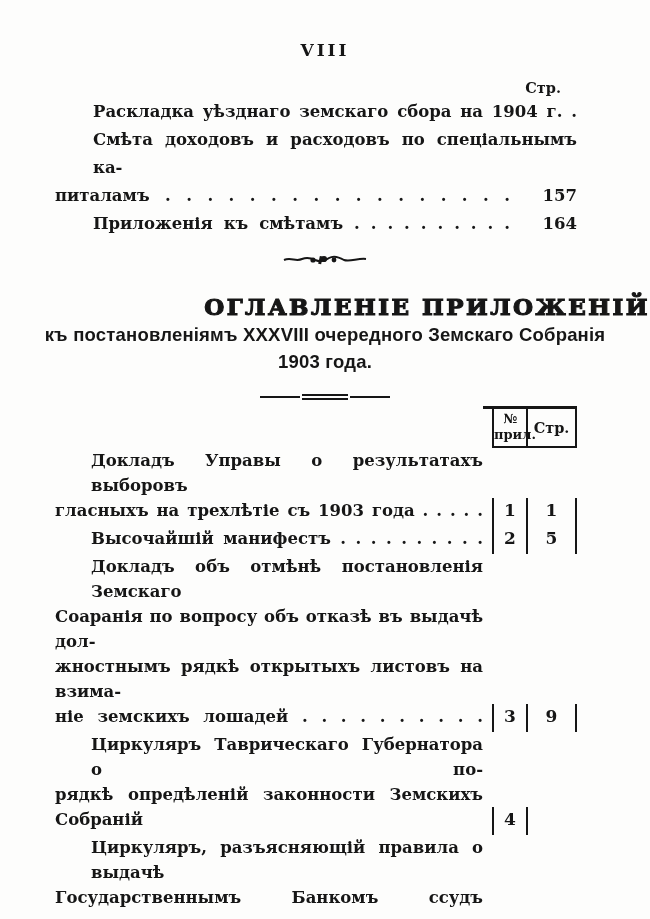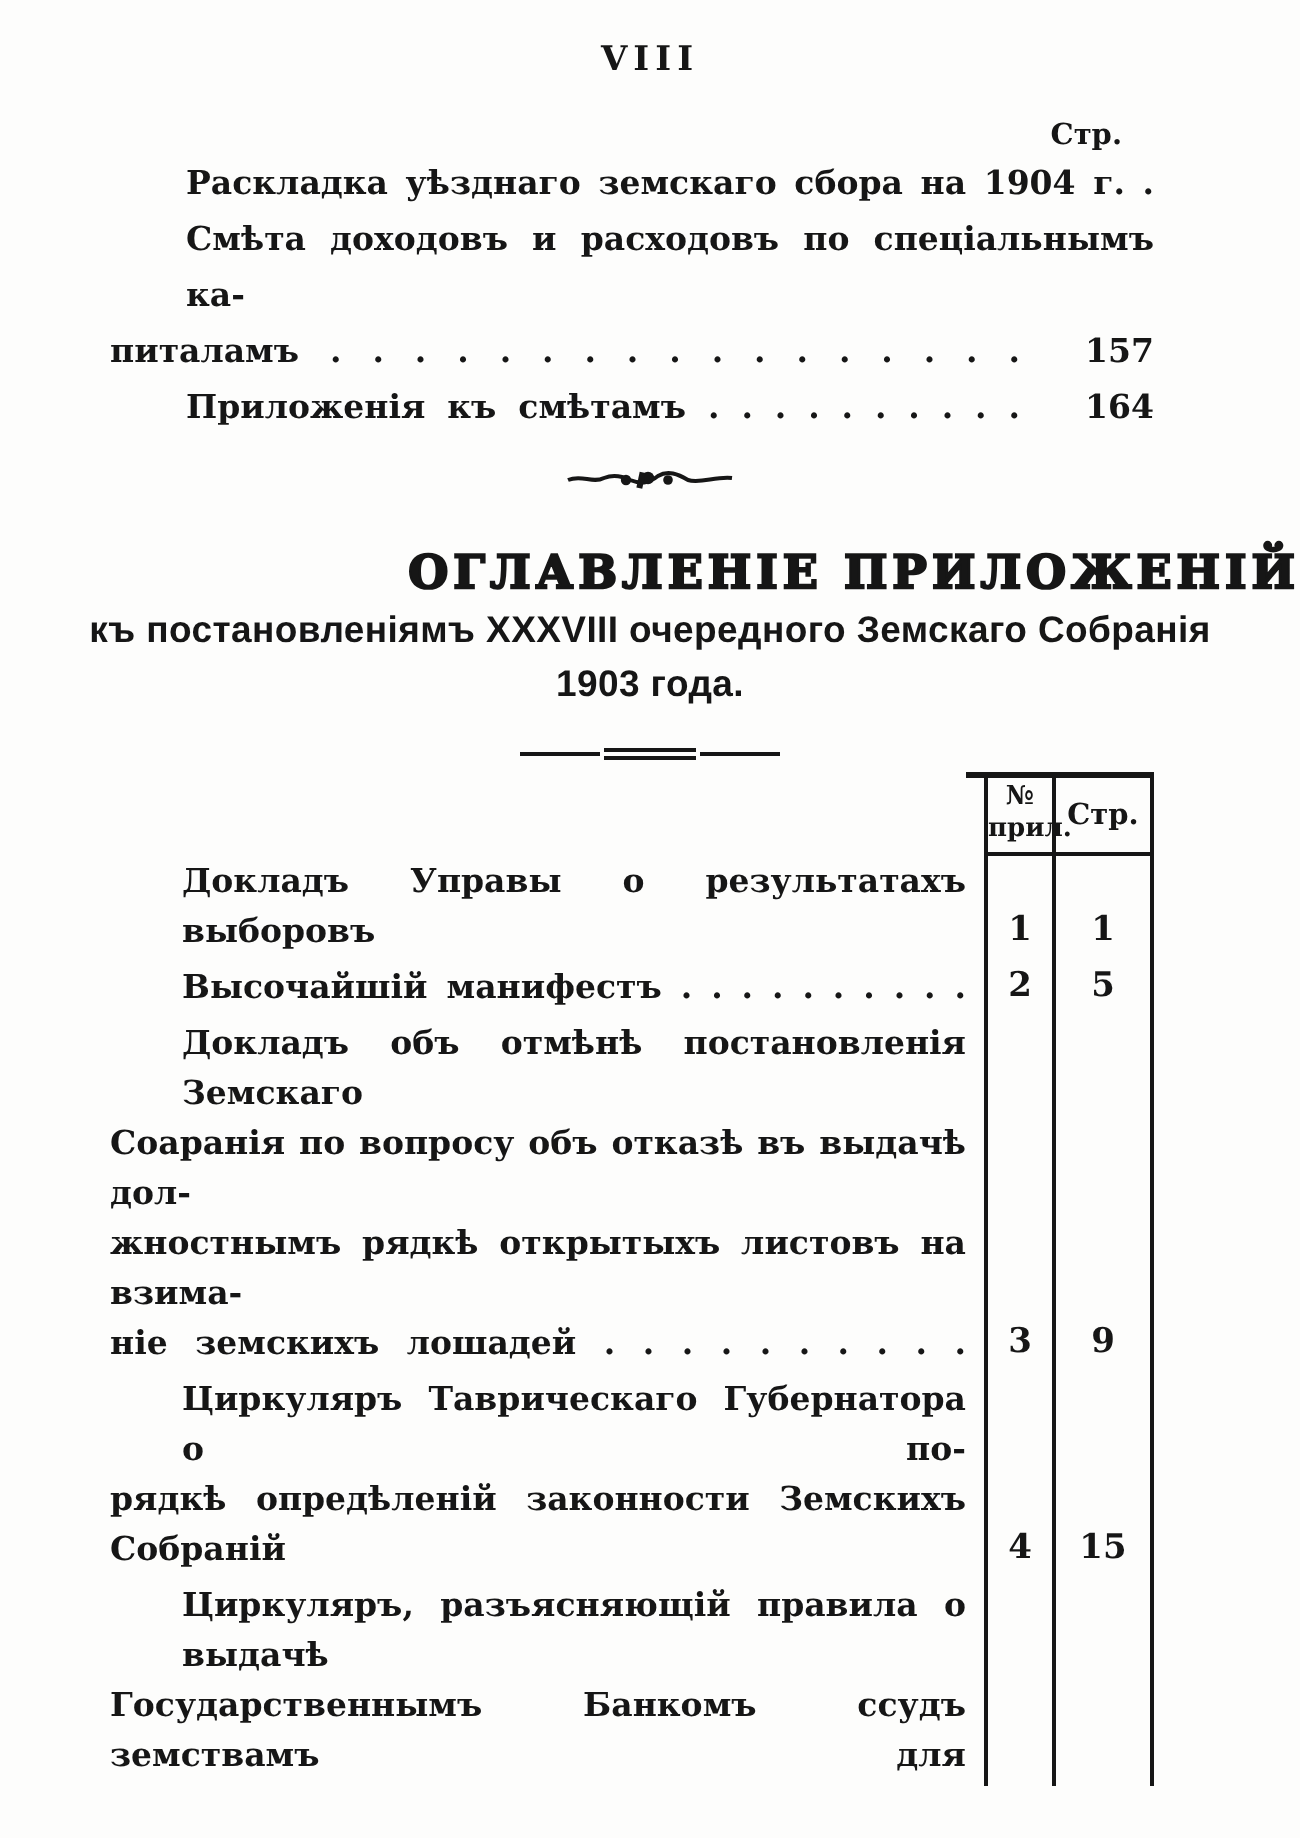--- a/index.html
+++ b/index.html
@@ -8,21 +8,21 @@
     width:650px; height:919px;
     margin:0 auto;
     background:#fdfdfc;
     color:#161616;
     font-family:"DejaVu Serif", serif;
     font-weight:700;
     overflow:hidden;
   }
   .folio {
     text-align:center;
-    padding-top:20px;
+    padding-top:40px;
     font-size:17px;
     letter-spacing:3px;
   }
   
   .front { margin:18px 0 0 55px; width:522px; }
   .front-header {
     text-align:right;
     padding-right:16px;
     font-size:14.5px;
     line-height:20px;
@@ -83,21 +83,21 @@
     width:36px;
     border-left:2px solid #161616; border-right:2px solid #161616;
     font-size:13px; line-height:16px; padding:2px 0 3px;
   }
   .hpage {
     width:49px;
     border-right:2px solid #161616;
     font-size:14.5px;
     display:flex; align-items:center; justify-content:center;
   }
-  .entry { display:flex; }
+  .entry { display:flex;align-items:flex-end; }
   .entry > div { padding-bottom:3px; box-sizing:border-box; }
   .ebody { width:437px; padding-right:9px; font-size:16.5px; }
   .eline {
     line-height:25px;
     text-align:justify;
     text-align-last:justify;
     overflow:hidden;
   }
   .eline.ind { padding-left:36px; }
   .ncol {
@@ -171,20 +171,21 @@
           <div>№</div>
           <div>прил.</div>
         </div>
         <div class="hcell hpage">Стр.</div>
       </div>
     </div>
     <div>
         <div class="entry">
           <div class="ebody">
             <div class="eline ind">Докладъ Управы о результатахъ выборовъ</div>
+            <div class="eline">гласныхъ на трехлѣтіе съ 1903 года . . . . .</div>
           </div>
           <div class="ncol">
             <span>1</span>
           </div>
           <div class="pcol">
             <span>1</span>
           </div>
         </div>
         <div class="entry">
           <div class="ebody">
@@ -212,23 +213,20 @@
           </div>
         </div>
         <div class="entry">
           <div class="ebody">
             <div class="eline ind">Циркуляръ Таврическаго Губернатора о по-</div>
             <div class="eline">рядкѣ опредѣленій законности Земскихъ Собраній</div>
           </div>
           <div class="ncol">
             <span>4</span>
           </div>
-          <div class="pcol">
-            <span>15</span>
-          </div>
         </div>
         <div class="entry">
           <div class="ebody">
             <div class="eline ind">Циркуляръ, разъясняющій правила о выдачѣ</div>
             <div class="eline">Государственнымъ Банкомъ ссудъ земствамъ для</div>
           </div>
           <div class="ncol"></div>
           <div class="pcol"></div>
         </div>
       </div>

